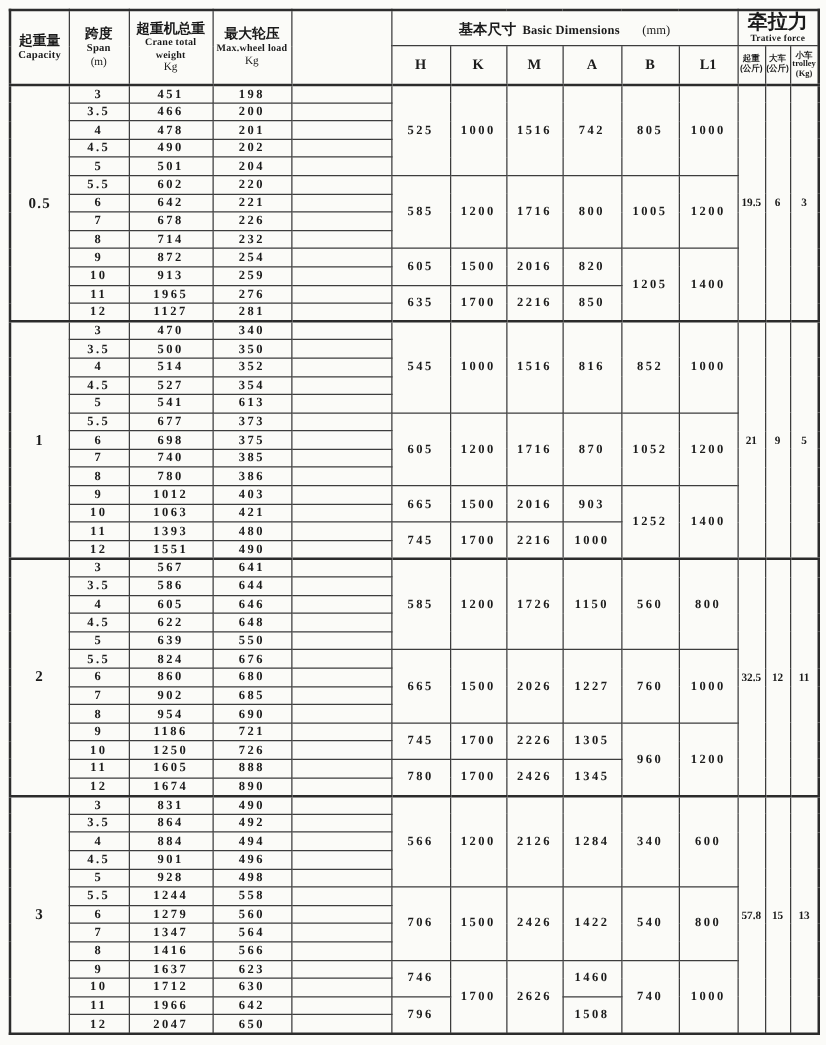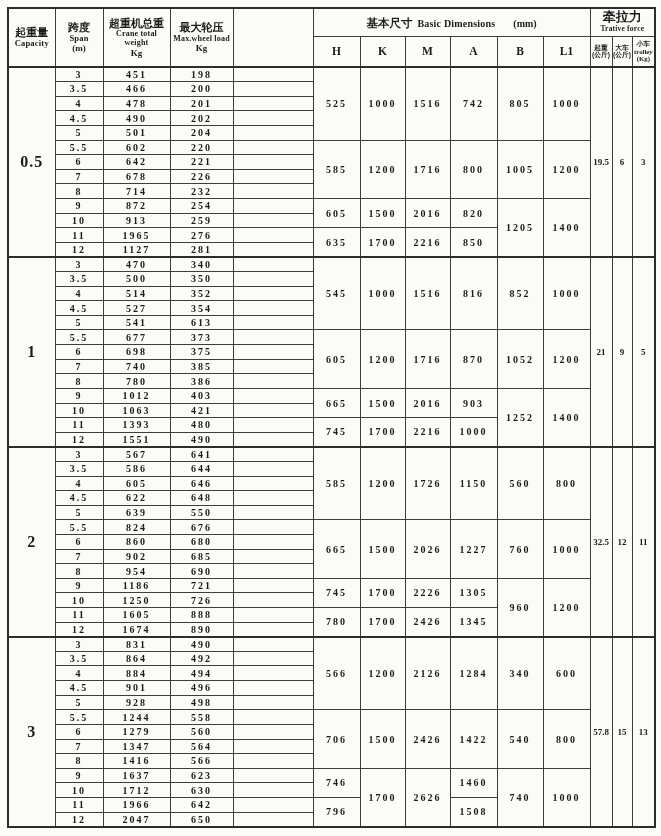--- a/index.html
+++ b/index.html
@@ -36,37 +36,37 @@
     overflow: hidden;
     background: transparent;
   }
   thead tr.h1 { height: 28px; }
   thead tr.h2 { height: 31px; }
   tbody tr { height: 14.6px; }
 
   
   .zh  { font-family: "Liberation Sans", sans-serif; font-weight: bold; font-size: 11px; line-height: 1.15; }
   .en  { font-weight: bold; font-size: 8.5px; line-height: 1.15; letter-spacing: 0.2px; }
-  .un  { font-weight: bold; font-size: 9px;  line-height: 1.2; }
+  .un  { font-weight: normal; font-size: 9px;  line-height: 1.2; }
   .dims-title .zh { display: inline; font-size: 11.5px; margin-right: 5px; }
   .dims-title .en { display: inline; font-size: 10px; margin-right: 18px; text-align: right; }
   .dims-title .un { display: inline; font-size: 10px; }
   .dim-letter { font-weight: bold; font-size: 11.5px; }
-  .trac-title .zh { font-size: 13px; }
+  .trac-title .zh { font-size: 16px; }
   .trac-title .en { font-size: 7.5px; }
   .tiny div { font-size: 6.8px; font-weight: bold; line-height: 1.1; font-family: "Liberation Sans", sans-serif; }
   .tiny div.lat { font-family: "Liberation Serif", serif; }
 
   
   tbody td {
     font-weight: bold;
     font-size: 10px;
     letter-spacing: 2px;
   }
-  tbody td.cap { font-size: 16px; letter-spacing: 1px; font-family: Liberation Serif, serif; }
+  tbody td.cap { font-size: 12px; letter-spacing: 1px; font-family: Liberation Serif, serif; }
   tbody td.trac { font-size: 9px; letter-spacing: 0; }
 
   
   tr.section-start td { border-top: 2px solid #2c2c2c; }
   thead tr.h2 th { border-bottom: 1.5px solid #2f2f2f; }
 </style>
 </head>
 <body>
 
 <div class="sheet">

